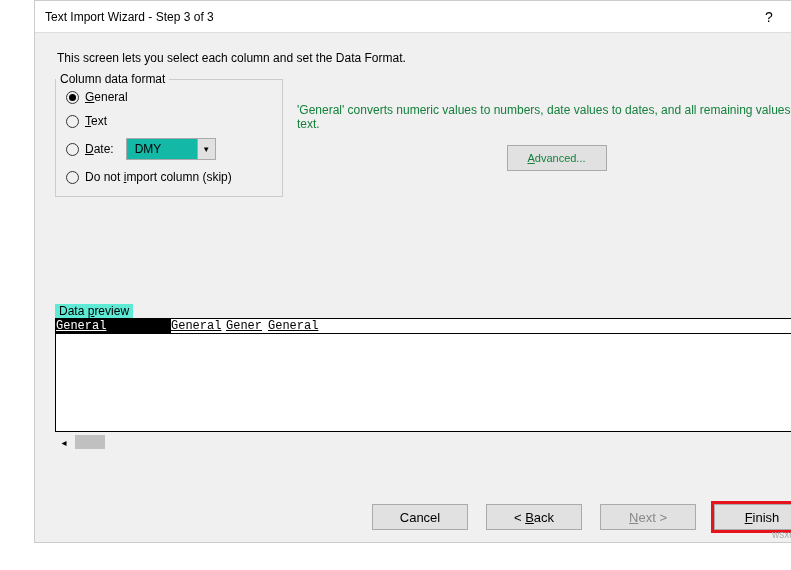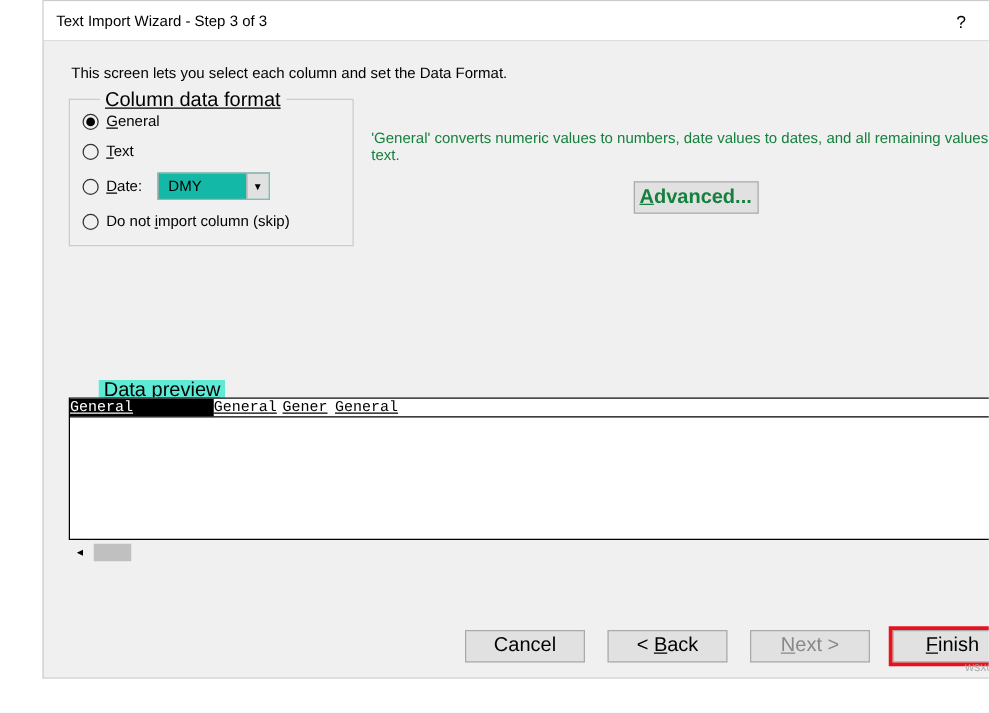--- a/index.html
+++ b/index.html
@@ -5,50 +5,50 @@
 * { box-sizing: border-box; margin: 0; padding: 0; }
 body { font-family: "Segoe UI", Tahoma, sans-serif; font-size: 12px; background: #fff; }
 .window { width: 791px; height: 543px; background: #f0f0f0; border: 1px solid #ccc; position: relative; margin-left: 34px; }
 .titlebar { height: 32px; background: #fff; border-bottom: 1px solid #ddd; display: flex; align-items: center; padding: 0 10px; }
 .titlebar .title { flex: 1; font-size: 12px; color: #000; }
 .titlebar .help { width: 30px; text-align: center; font-size: 14px; color: #000; cursor: default; }
 .titlebar .close { width: 30px; text-align: center; font-size: 13px; cursor: default; }
 .content { padding: 10px 8px 8px 20px; }
 .instr { font-size: 12px; color: #000; margin: 8px 0 8px 2px; }
 .fieldset { border: 1px solid #ccc; padding: 10px 10px 12px 10px; position: relative; margin-top: 6px; }
-.fieldset .legend { position: absolute; top: -8px; left: 24px; background: #f0f0f0; padding: 0 4px; font-size: 16px; text-decoration: underline; }
+.fieldset .legend { position: absolute; top: -8px; left: 0; background: #f0f0f0; padding: 0 4px; font-size: 12px; }
 .format-row { display: flex; gap: 14px; align-items: flex-start; }
 .radio-col { width: 210px; }
 .radio-item { display: flex; align-items: center; gap: 6px; margin-bottom: 10px; font-size: 12px; }
 .radio-outer { width: 13px; height: 13px; border: 1px solid #333; border-radius: 50%; display: flex; align-items: center; justify-content: center; flex-shrink: 0; }
 .radio-inner { width: 7px; height: 7px; background: #000; border-radius: 50%; }
 .radio-label u { text-decoration: underline; }
 .date-select { display: inline-flex; align-items: center; border: 1px solid #aaa; background: #14b8a6; height: 22px; margin-left: 6px; }
 .date-select .val { padding: 0 8px; width: 70px; }
 .date-select .arrow { width: 18px; height: 20px; background: #e1e1e1; border-left: 1px solid #aaa; display: flex; align-items: center; justify-content: center; font-size: 8px; }
 .desc-col { flex: 1; font-size: 12px; color: #15803d; padding-top: 30px; }
-.adv-btn { margin-top: 14px; width: 100px; height: 26px; background: #e1e1e1; border: 1px solid #aaa; font-size: 16px; display: flex; align-items: center; justify-content: center; font-weight: bold; }
+.adv-btn { margin-top: 14px; width: 100px; height: 26px; background: #e1e1e1; border: 1px solid #aaa; font-size: 11px; display: flex; align-items: center; justify-content: center; }
 .adv-btn u { text-decoration: underline; }
 .preview-fs { margin-top: 114px; }
 .preview-box { border: 1px solid #000; background: #fff; margin-top: 6px; position: relative; height: 114px; overflow: hidden; }
 .preview-head { display: flex; background: #fff; border-bottom: 1px solid #000; font-family: "Consolas","Courier New",monospace; font-size: 12px; }
 .preview-head .col { text-decoration: underline; color: #000; white-space: nowrap; }
 .preview-head .col.sel { background: #000; color: #fff; text-decoration: underline; }
 .preview-body { display: flex; font-family: "Consolas","Courier New",monospace; font-size: 12px; line-height: 15px; }
 .pcol { white-space: pre; }
 .pcol.sel { background: #000; color: #fff; }
 .vscroll { position: absolute; right: 0; top: 16px; bottom: 0; width: 16px; background: #f0f0f0; border-left: 1px solid #ccc; }
 .vscroll .up { position: absolute; top: 0; left: 0; right: 0; height: 16px; display: flex; align-items: center; justify-content: center; font-size: 8px; }
 .vscroll .thumb { position: absolute; top: 20px; left: 2px; right: 2px; height: 30px; background: #c0c0c0; }
 .hscroll { height: 18px; background: #f0f0f0; display: flex; align-items: center; margin-top: 1px; }
 .hscroll .la { width: 18px; text-align: center; font-size: 10px; }
 .hscroll .ra { width: 18px; text-align: center; font-size: 10px; margin-left: auto; }
 .hscroll .hthumb { width: 30px; height: 14px; background: #c0c0c0; margin-left: 2px; }
 .btnrow { position: absolute; bottom: 12px; right: 14px; display: flex; gap: 18px; }
-.btn { width: 96px; height: 26px; background: #e1e1e1; border: 1px solid #aaa; font-size: 16px; display: flex; align-items: center; justify-content: center; color: #000; }
+.btn { width: 96px; height: 26px; background: #e1e1e1; border: 1px solid #aaa; font-size: 13px; display: flex; align-items: center; justify-content: center; color: #000; }
 .btn.disabled { color: #888; }
 .btn.highlight { outline: 3px solid #e8121c; outline-offset: 0; }
 .btn u { text-decoration: underline; }
 .wm { position: absolute; bottom: 2px; right: 2px; font-size: 10px; color: #aaa; }
 </style>
 </head>
 <body>
 
 <div class="window">
   <div class="titlebar">

